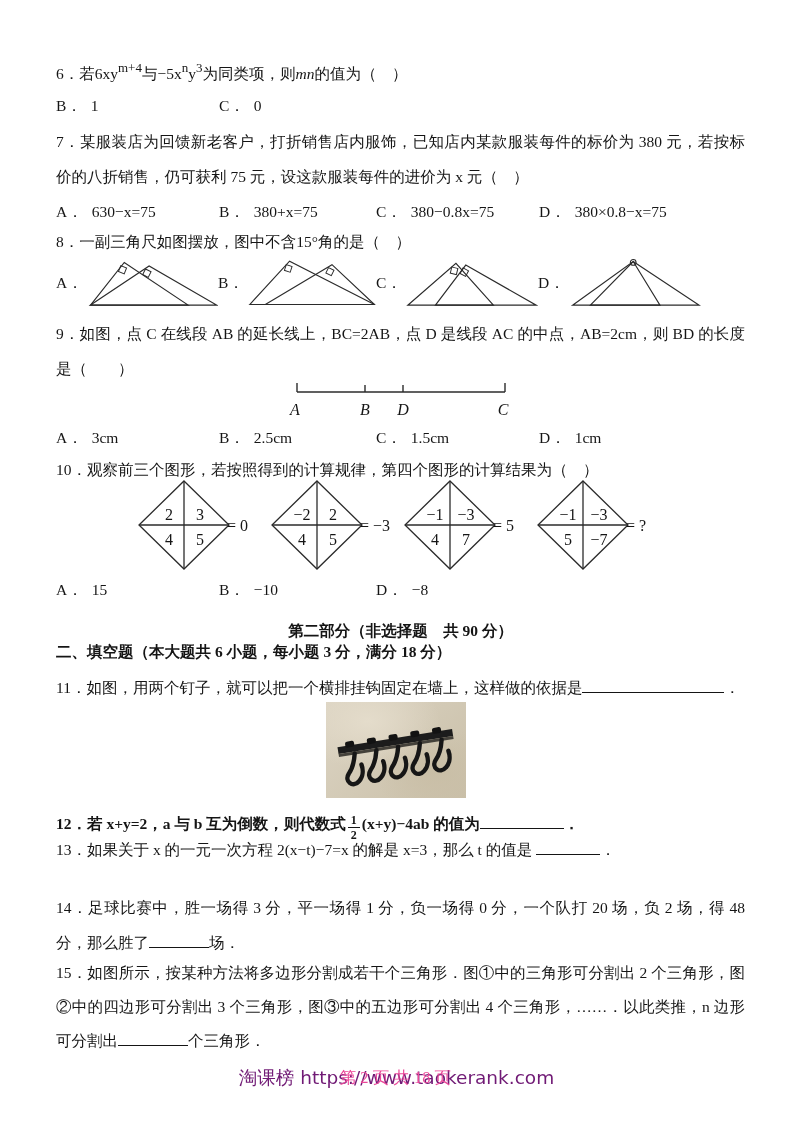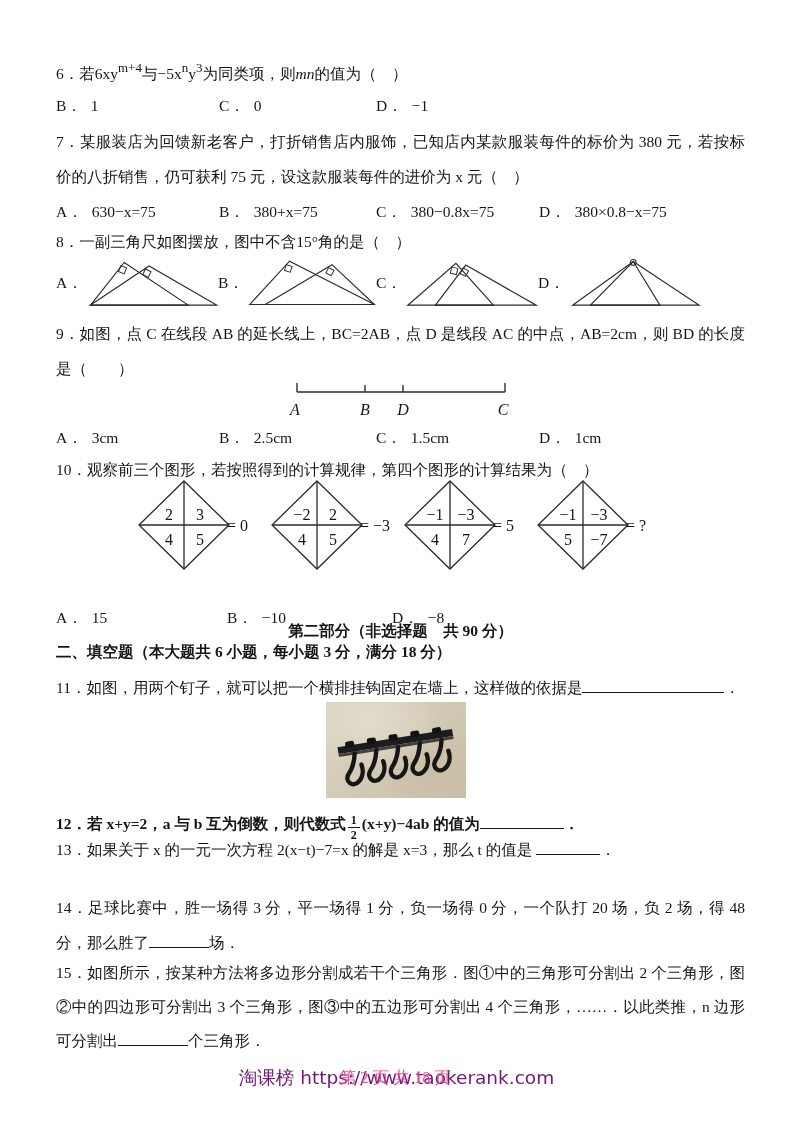--- a/index.html
+++ b/index.html
@@ -47,21 +47,20 @@
 </style>
 </head>
 <body>
 
 <div class="block stem" style="top:50px;">
   <span>6．若6xy</span><span class="sup">m+4</span><span>与−5x</span><span class="sup">n</span><span>y</span><span class="sup">3</span><span>为同类项，则</span><i>mn</i><span>的值为（　）</span>
 </div>
 <div class="block opts" style="top:88px;">
   <div class="opt"><span class="lab">B．</span><span>1</span></div>
   <div class="opt"><span class="lab">C．</span><span>0</span></div>
-  <div class="opt"><span class="lab">D．</span><span>−1</span></div>
 </div>
 
 <div class="block stem" style="top:124px;">7．某服装店为回馈新老客户，打折销售店内服饰，已知店内某款服装每件的标价为 380 元，若按标价的八折销售，仍可获利 75 元，设这款服装每件的进价为 x 元（　）</div>
 <div class="block opts" style="top:194px;">
   <div class="opt"><span class="lab">A．</span><span>630−x=75</span></div>
   <div class="opt"><span class="lab">B．</span><span>380+x=75</span></div>
   <div class="opt"><span class="lab">C．</span><span>380−0.8x=75</span></div>
   <div class="opt"><span class="lab">D．</span><span>380×0.8−x=75</span></div>
 </div>
 
@@ -171,21 +170,21 @@
       <line x1="3" y1="47" x2="93" y2="47" stroke="#2b2b2b" stroke-width="1.3"></line>
       <line x1="48" y1="3" x2="48" y2="91" stroke="#2b2b2b" stroke-width="1.3"></line>
       <text x="33" y="42" font-size="16" text-anchor="middle">−1</text>
       <text x="64" y="42" font-size="16" text-anchor="middle">−3</text>
       <text x="33" y="67" font-size="16" text-anchor="middle">5</text>
       <text x="64" y="67" font-size="16" text-anchor="middle">−7</text>
     </svg>
     <span class="dmres">= ?</span>
   </div>
 </div>
-<div class="block opts" style="top:600px;gap:8px;">
+<div class="block opts" style="top:572px;">
   <div class="opt"><span class="lab">A．</span><span>15</span></div>
   <div class="opt"><span class="lab">B．</span><span>−10</span></div>
   <div class="opt"><span class="lab">D．</span><span>−8</span></div>
 </div>
 
 <div class="block center bold" style="top:613px;font-family:Liberation Serif, serif;">第二部分（非选择题　共 90 分）</div>
 <div class="block bold" style="top:634px;">二、填空题（本大题共 6 小题，每小题 3 分，满分 18 分）</div>
 
 <div class="block stem" style="top:670px;">
   <span>11．如图，用两个钉子，就可以把一个横排挂钩固定在墙上，这样做的依据是</span><span class="u" style="width:142px;"></span><span>．</span>

